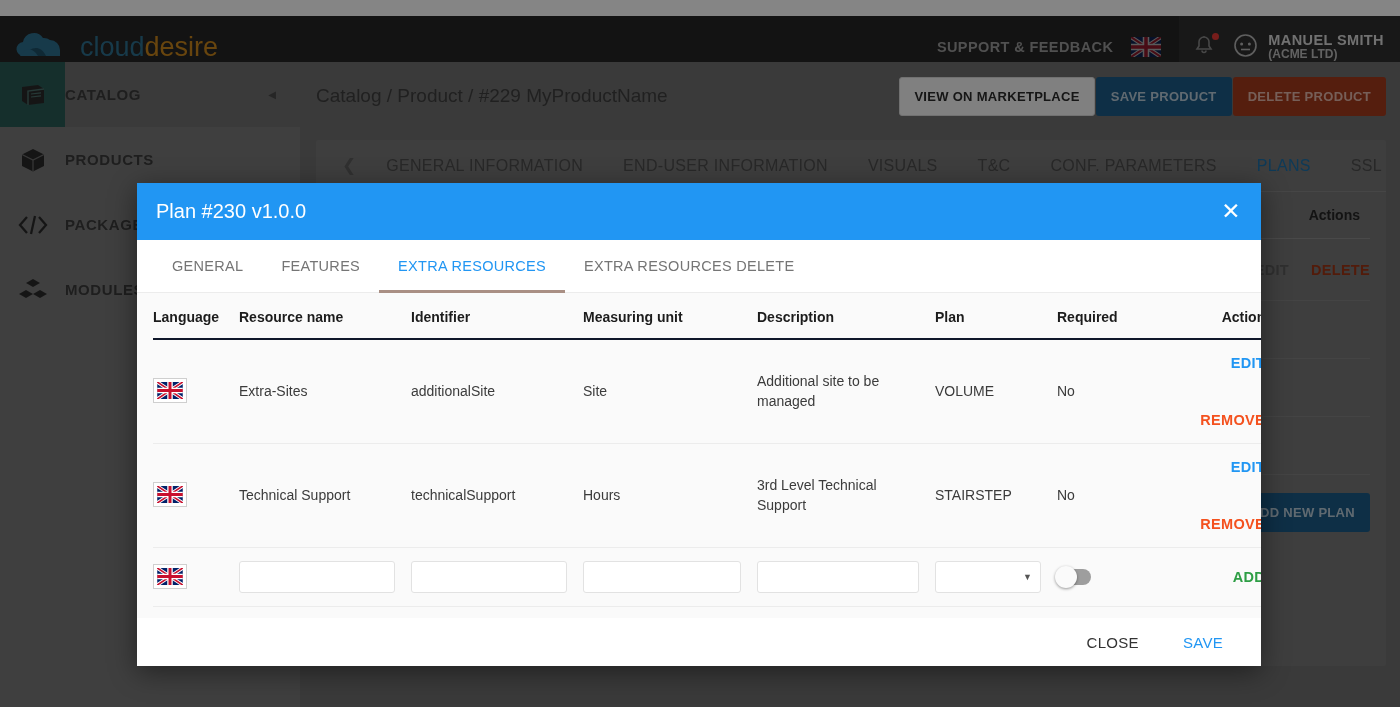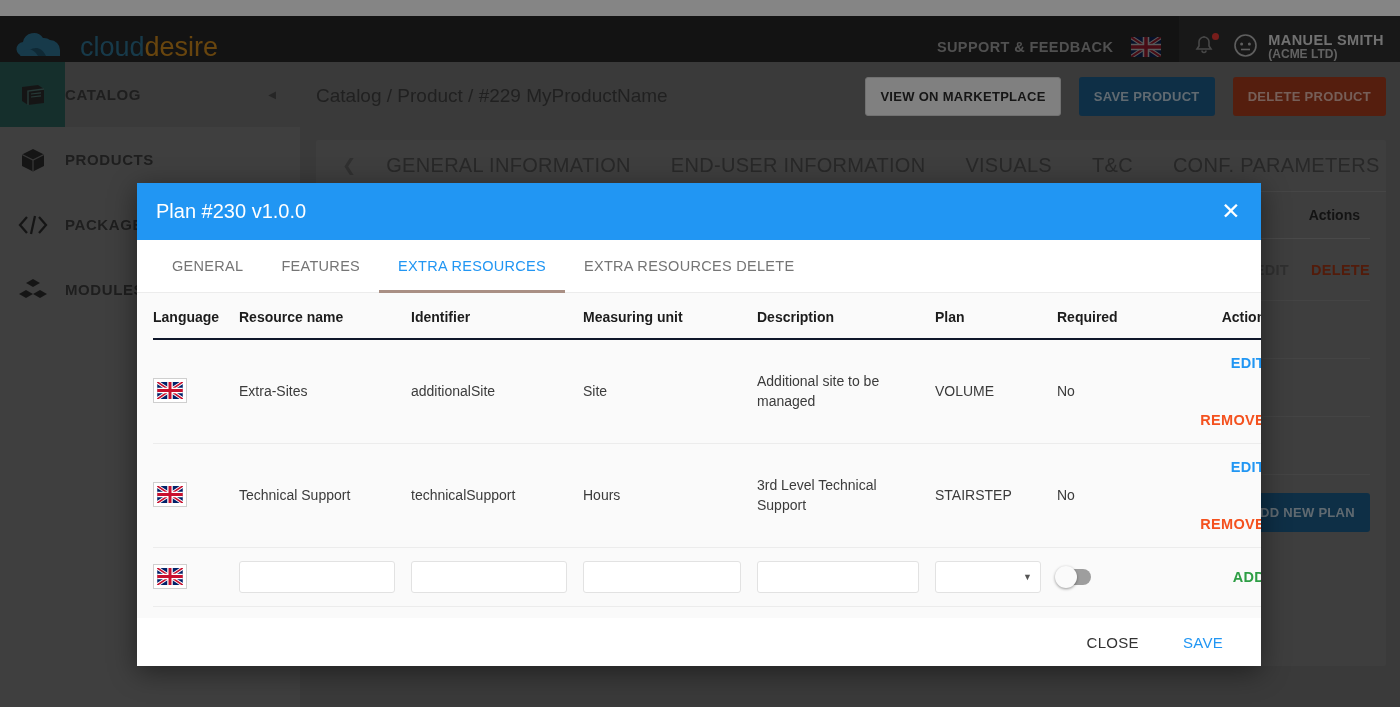--- a/index.html
+++ b/index.html
@@ -70,41 +70,41 @@
   .side-item .label {
     color: #3b3b3b; font-size: 15px; font-weight: bold; letter-spacing: .6px;
   }
   .side-item.catalog { background: #6f6f6f; }
   .side-caret { position: absolute; right: 24px; color: #4a4a4a; font-size: 10px; }
 
   
   .content { position: absolute; top: 62px; left: 300px; right: 0; bottom: 0; background: #6f6f6f; }
   .page-head { height: 68px; display: flex; align-items: center; padding: 0 14px 0 16px; }
   .breadcrumb { color: #3f3f3f; font-size: 19px; }
-  .head-btns { margin-left: auto; display: flex; align-items: flex-end; gap: 18px; }
+  .head-btns { margin-left: auto; display: flex; align-items: flex-end; gap: 1px; }
   .btn {
     font-size: 13px; font-weight: bold; letter-spacing: .3px;
     padding: 11px 14px; border-radius: 3px; border: 1px solid transparent;
     white-space: nowrap;
   }
   .btn-white { background: #f5f5f5; color: #2b2b2b; border-color: #d8d8d8; }
   .btn-blue { background: #1c5b86; color: #b9cbd8; }
   .btn-red { background: #a33a1c; color: #e3b7aa; }
 
   .card {
     margin: 10px 14px 0 16px; background: #777777; min-height: 526px;
     border-radius: 2px;
   }
   .tabs-row {
     display: flex; align-items: center; height: 52px; padding: 0 16px;
     border-bottom: 1px solid #868686;
   }
   .tabs-row .arrow { color: #5d5d5d; font-size: 17px; padding: 0 10px; }
   .ptab {
-    color: #4d4d4d; font-size: 20px; letter-spacing: .3px; padding: 0 20px;
+    color: #4d4d4d; font-size: 16px; letter-spacing: .3px; padding: 0 20px;
     white-space: nowrap;
   }
   .ptab.active { color: #1b6fa8; }
 
   .bg-table { padding: 0 16px; }
   .bg-th-row { display: flex; justify-content: flex-end; height: 46px; align-items: center; }
   .bg-th { color: #262626; font-size: 14px; font-weight: bold; padding-right: 10px; }
   .bg-sep { height: 1px; background: #8d8d8d; }
   .bg-row { height: 58px; display: flex; align-items: center; justify-content: flex-end;
             border-bottom: 1px solid #828282; }

